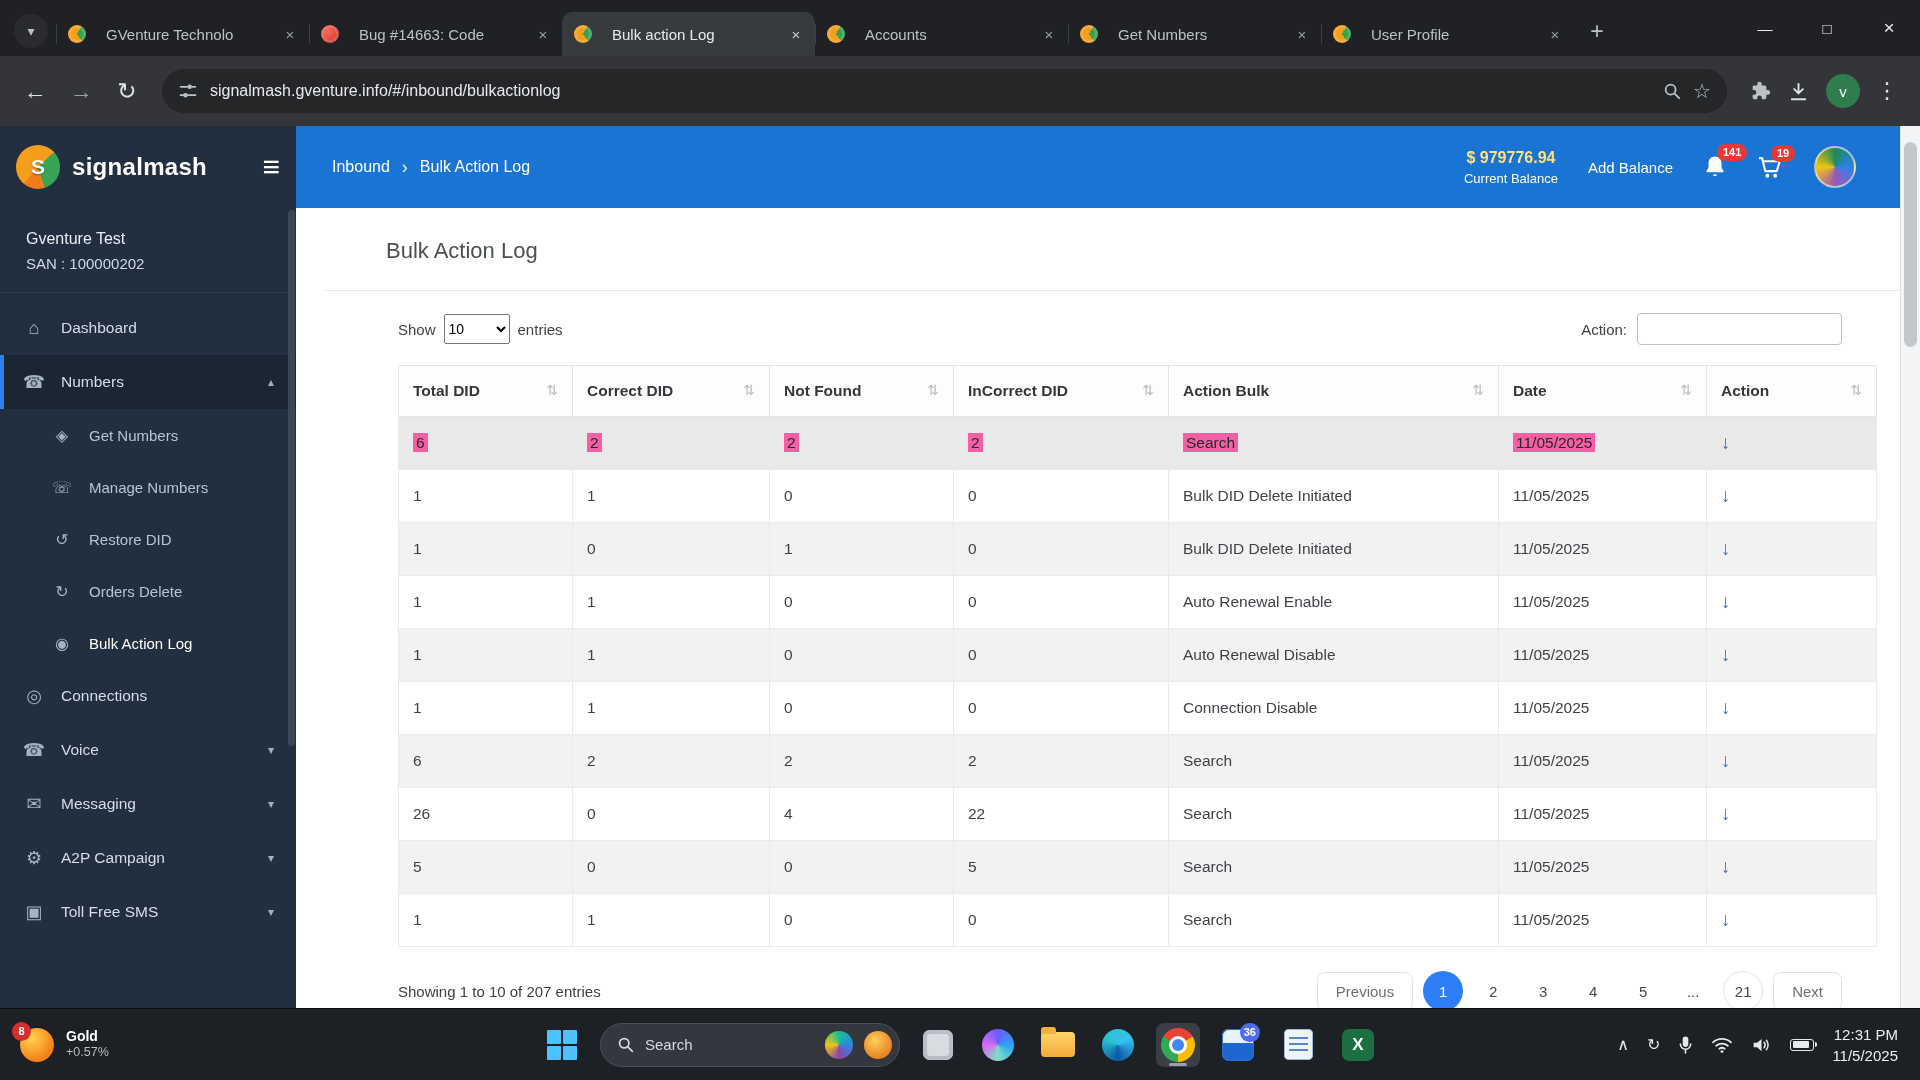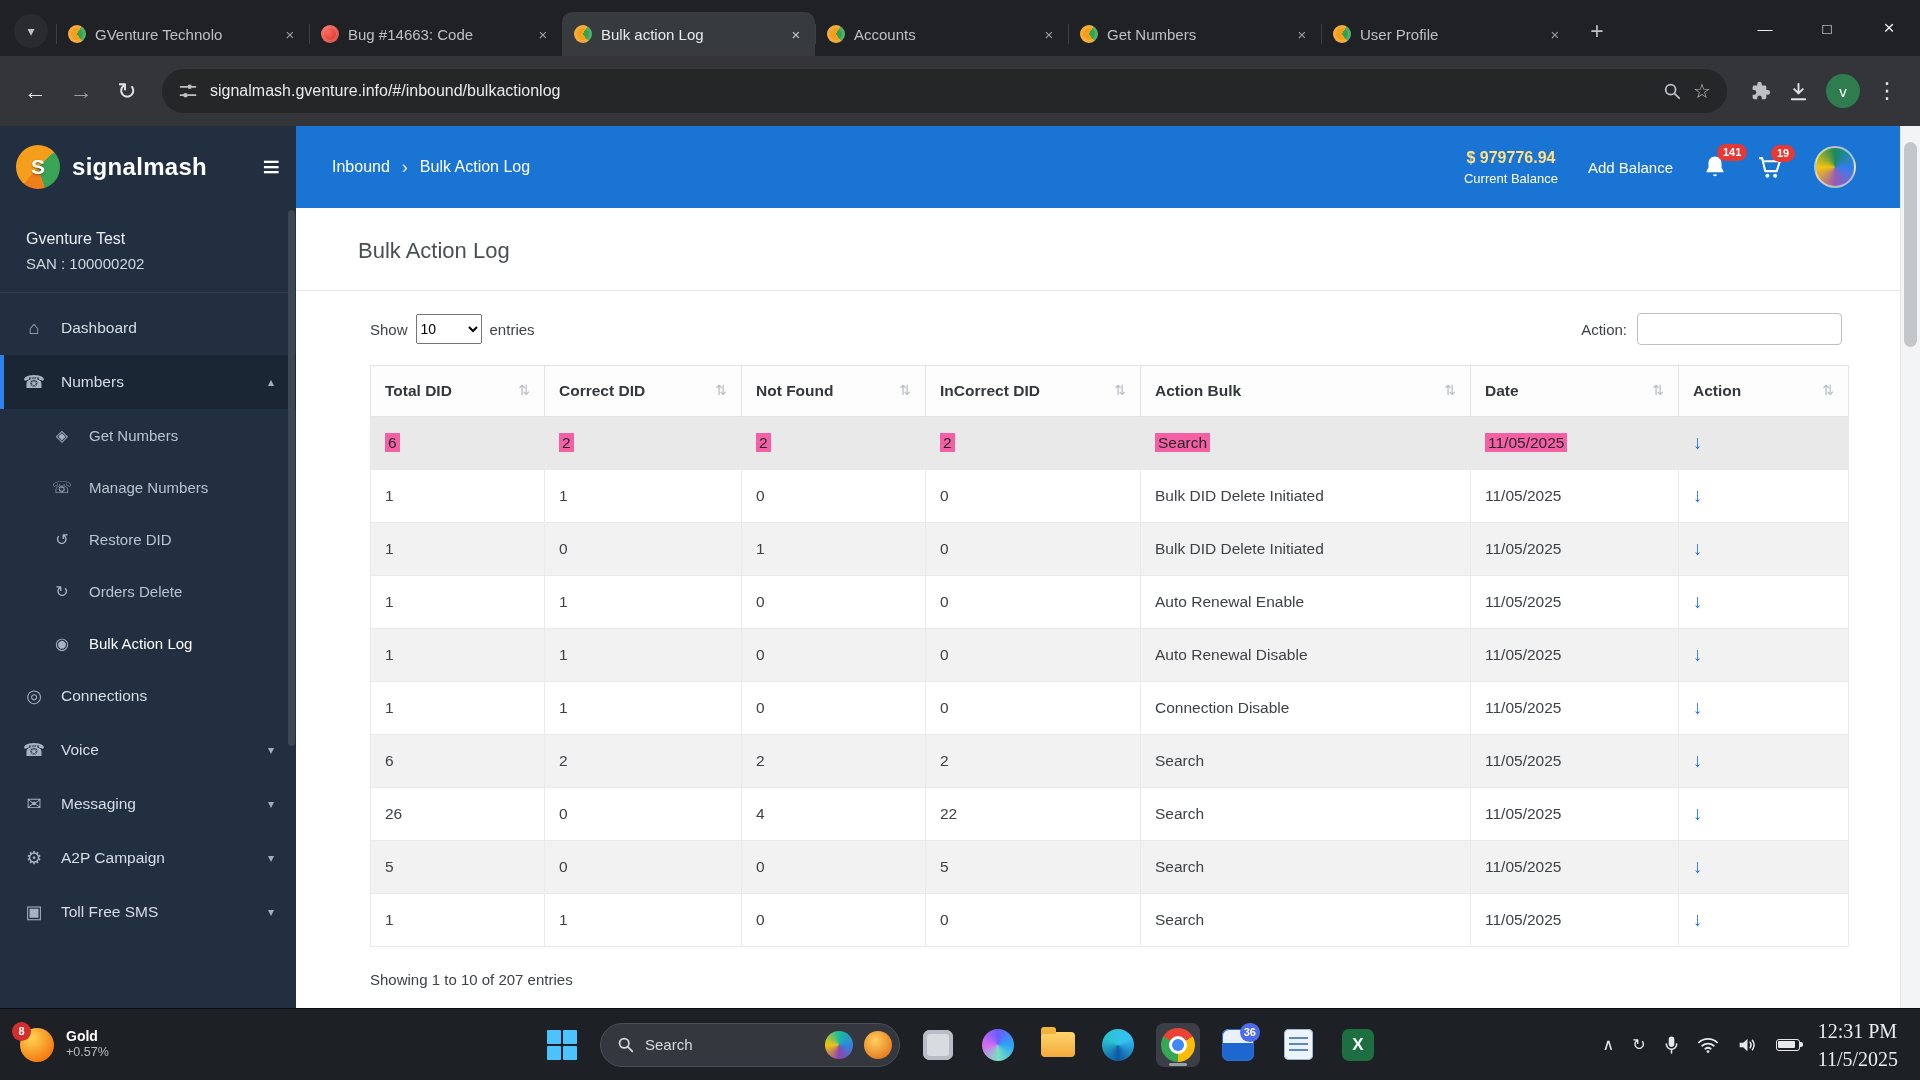--- a/index.html
+++ b/index.html
@@ -3,21 +3,21 @@
 <meta charset="utf-8">
 <style>
   * { margin:0; padding:0; box-sizing:border-box; }
   html,body { width:1920px; height:1080px; overflow:hidden; background:#000; }
   body { font-family:"Liberation Sans", sans-serif; }
   .screen { position:relative; width:1920px; height:1080px; background:#fff; overflow:hidden; }
 
   
   .tabstrip { height:56px; background:#202124; display:flex; align-items:flex-end; padding-left:10px; }
   .tab-search-btn { width:34px; height:34px; margin:0 8px 8px 4px; border-radius:50%; display:flex; align-items:center; justify-content:center; color:#bdc1c6; font-size:14px; background:#2a2b2e; }
-  .tab { width:253px; height:44px; display:flex; align-items:center; gap:9px; padding:0 8px 0 12px; color:#bdc1c6; border-radius:10px 10px 0 0; position:relative; flex:0 0 auto; }
+  .tab { width:253px; height:44px; display:flex; align-items:center; gap:20px; padding:0 8px 0 12px; color:#bdc1c6; border-radius:10px 10px 0 0; position:relative; flex:0 0 auto; }
   .tab:not(.active)::before { content:""; position:absolute; left:0; top:12px; bottom:12px; width:1px; background:#3c4043; }
   .tab.active { background:#383b3e; color:#e8eaed; }
   .tab.active::before { display:none; }
   .favicon { width:18px; height:18px; border-radius:50%; flex:0 0 auto;
     background:conic-gradient(from 210deg,#f59e1b 0 50%,#37a24e 50% 82%,#f59e1b 82% 100%);
     box-shadow:inset 0 0 0 3px rgba(255,255,255,.15); }
   .favicon[data-favicon="bug"] { background:radial-gradient(circle at 35% 35%,#ff6a5e,#c62a1d); }
   .tab-title { flex:1; font-size:15px; white-space:nowrap; overflow:hidden; text-overflow:ellipsis; }
   .tab-close { width:22px; height:22px; border-radius:50%; display:flex; align-items:center; justify-content:center; font-size:15px; color:#9aa0a6; }
   .tab.active .tab-close { color:#c7cbd0; }
@@ -51,21 +51,21 @@
   .balance { text-align:center; }
   .balance-amount { color:#ffe082; font-weight:bold; font-size:16px; }
   .balance-label { color:#fff; font-size:13px; margin-top:4px; }
   .add-balance { color:#fff; font-size:15px; }
   .hdr-ic { position:relative; display:flex; align-items:flex-start; }
   .badge { position:absolute; top:-10px; left:14px; background:#e53935; color:#fff; font-size:11px; font-weight:bold; border-radius:10px; padding:2px 6px; line-height:1.2; white-space:nowrap; }
   .header-avatar { width:42px; height:42px; border-radius:50%; border:2px solid rgba(255,255,255,.55);
     background:conic-gradient(from 0deg,#1b8a5a,#2f80ed,#9b59b6,#f1c40f,#1b8a5a); }
 
   
-  .app-body { flex:1; display:flex; min-height:0; position:relative; }
+  .app-body { flex:1; display:flex; min-height:0; position:relative;gap:28px; }
   .sidebar { width:296px; background:#212f40; flex:0 0 auto; position:relative; overflow:hidden; }
   .account { padding:22px 26px 20px; border-bottom:1px solid #2e3d4f; }
   .account-name { color:#e9eef4; font-size:16px; }
   .account-san { color:#cfd8e2; font-size:15px; margin-top:7px; }
   .menu { padding-top:8px; }
   .mi { display:flex; align-items:center; gap:15px; height:54px; padding:0 22px; color:#d6dde6; font-size:15.5px; position:relative; cursor:default; }
   .mi .mi-icon { width:24px; text-align:center; font-size:18px; color:#a6b3c2; }
   .mi .mi-caret { margin-left:auto; font-size:12px; color:#9fb0c0; }
   .mi.active[data-type="item"] { background:#1a2633; }
   .mi.active[data-type="item"]::before { content:""; position:absolute; left:0; top:0; bottom:0; width:4px; background:#2f80ed; }
@@ -136,21 +136,21 @@
   .outlook-sq { width:32px; height:32px; border-radius:7px; background:linear-gradient(#e9f1fb 0 45%,#1e66d0 45% 100%); box-shadow:inset 0 0 0 1px #2a6fd4; }
   .app-badge { position:absolute; top:0; right:0; min-width:19px; height:19px; border-radius:10px; background:#4f6bed; color:#fff; font-size:11px; font-weight:bold; display:flex; align-items:center; justify-content:center; padding:0 4px; }
   .notepad-sq { width:29px; height:31px; border-radius:5px; background:#eef4fb; box-shadow:inset 0 0 0 1px #9fb6d4; position:relative; }
   .notepad-sq::before { content:""; position:absolute; left:5px; right:5px; top:8px; height:2px; background:#5c87c5; box-shadow:0 6px 0 #5c87c5, 0 12px 0 #5c87c5; }
   .excel-sq { width:32px; height:32px; border-radius:7px; background:#1d6f42; color:#fff; font-weight:bold; font-size:17px; display:flex; align-items:center; justify-content:center; }
   .tray { margin-left:auto; display:flex; align-items:center; gap:18px; padding-right:14px; color:#e6e8ea; height:100%; }
   .tray-glyph { font-size:16px; color:#e6e8ea; }
   .battery-shape { width:24px; height:12px; border:1.5px solid #e6e8ea; border-radius:3px; position:relative; }
   .battery-shape::before { content:""; position:absolute; inset:1.5px; right:4px; background:#e6e8ea; border-radius:1px; }
   .battery-shape::after { content:""; position:absolute; right:-4px; top:2.5px; width:2.5px; height:5px; background:#e6e8ea; border-radius:0 2px 2px 0; }
-  .clock { font-size:20px; line-height:1.4; color:#eceef0; padding-right:8px;font-family:Liberation Serif, serif; }
+  .clock { text-align:right; font-size:15px; line-height:1.4; color:#eceef0; padding-right:8px; }
 </style>
 </head>
 <body>
 
 <div class="screen">
 
   <div class="tabstrip">
     <div class="tab-search-btn">
       <span>▾</span>
     </div>
@@ -549,20 +549,40 @@
                   <td><span>11/05/2025</span></td>
                   <td>
                     <span class="dl-arrow">↓</span>
                   </td>
                 </tr>
               </tbody>
           </table>
 
           <div class="table-footer">
             <span class="showing-text">Showing 1 to 10 of 207 entries</span>
+            <div class="pg">
+
+                <button class="pg-btn" data-type="nav">Previous</button>
+
+                <button class="pg-btn active" data-type="num">1</button>
+
+                <button class="pg-btn" data-type="num">2</button>
+
+                <button class="pg-btn" data-type="num">3</button>
+
+                <button class="pg-btn" data-type="num">4</button>
+
+                <button class="pg-btn" data-type="num">5</button>
+
+                <button class="pg-btn" data-type="dots">...</button>
+
+                <button class="pg-btn" data-type="num-border">21</button>
+
+                <button class="pg-btn" data-type="nav">Next</button>
+              </div>
           </div>
 
         </div>
       </main>
     </div>
   </div>
 
   <div class="page-scrollbar">
     <div class="page-scroll-thumb"></div>
   </div>

